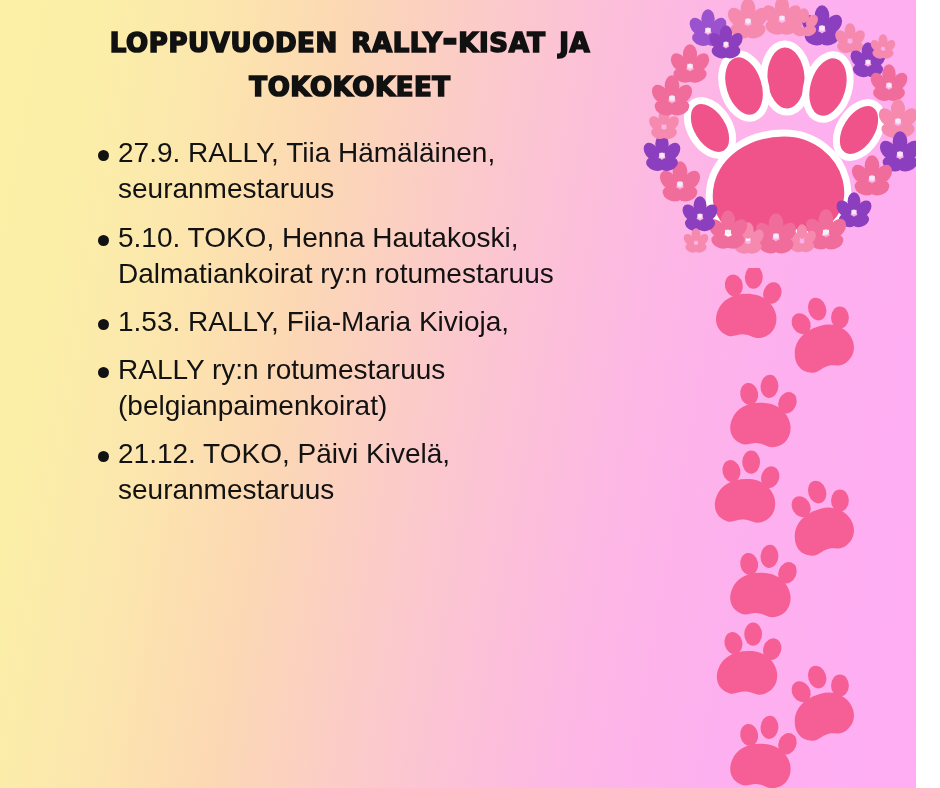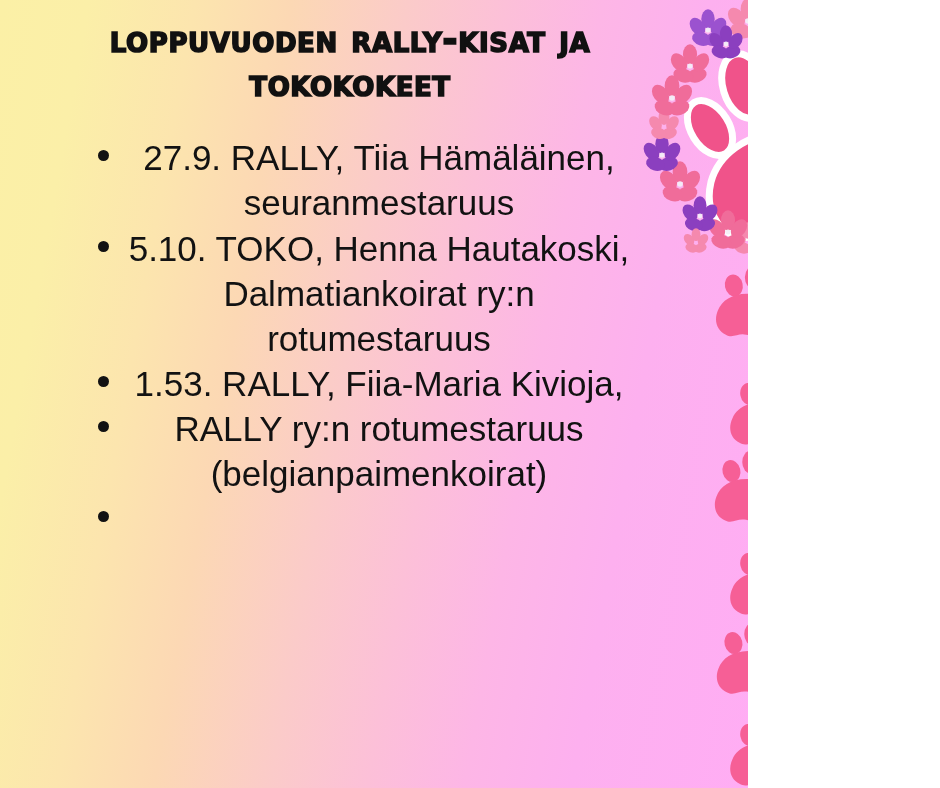--- a/index.html
+++ b/index.html
@@ -3,21 +3,21 @@
 <meta charset="utf-8">
 <style>
   html, body {
     margin: 0;
     padding: 0;
     background: #ffffff;
   }
 
   #poster {
     position: relative;
-    width: 748px;
+    width: 916px;
     height: 788px;
     overflow: hidden;
     font-family: "Liberation Sans", sans-serif;
     background:
       linear-gradient(100deg,
         #fbf0a6 0%,
         #fbefa8 10%,
         #fce5ae 22%,
         #fcd8b4 33%,
         #fbcbc9 46%,
@@ -82,31 +82,31 @@
     padding: 0;
   }
 
   .bullet-group {
     margin-top: 30px;
   }
 
   .bullet-item {
     position: relative;
     display: block;
-    text-align: center;
+    text-align: left;
     color: #121212;
     font-family: "Liberation Sans", sans-serif;
-    font-size: 35px;
+    font-size: 28px;
     line-height: 1.29;
     font-weight: 400;
     padding: 0 34px 0 92px;
   }
 
   .bullet-item + .bullet-item {
-    margin-top: 0;
+    margin-top: 12px;
   }
 
   .bullet-dot {
     position: absolute;
     left: 72px;
     top: 15px;
     width: 11px;
     height: 11px;
     border-radius: 50%;
     background: #121212;
@@ -302,17 +302,18 @@
         <span class="bullet-text">1.53. RALLY, Fiia-Maria Kivioja,</span>
       </li>
 
       <li class="bullet-item">
         <span class="bullet-dot"></span>
         <span class="bullet-text">RALLY ry:n rotumestaruus (belgianpaimenkoirat)</span>
       </li>
 
       <li class="bullet-item bullet-group">
         <span class="bullet-dot"></span>
+        <span class="bullet-text">21.12. TOKO, Päivi Kivelä, seuranmestaruus</span>
       </li>
 
     </ul>
   </div>
 </div>
 
 </body></html>

